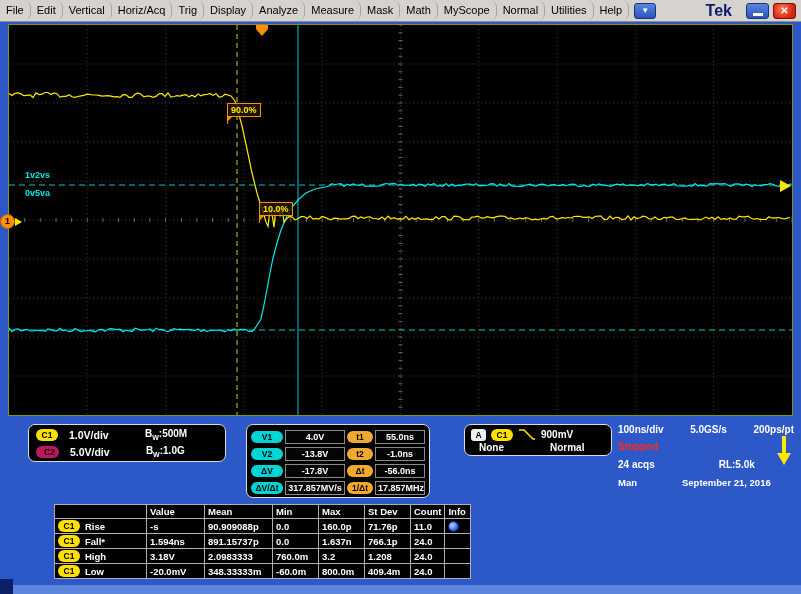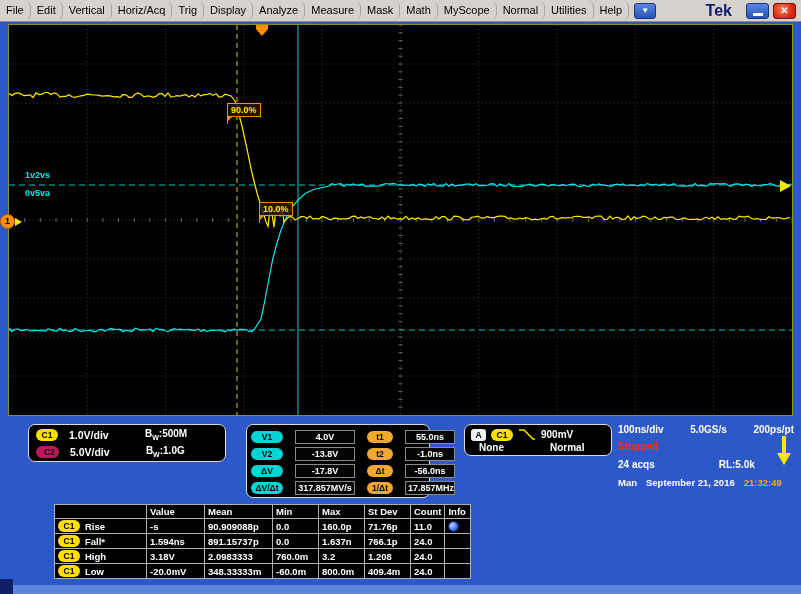--- a/index.html
+++ b/index.html
@@ -49,41 +49,41 @@
   .vbox{display:inline-block;height:14px;border:1px solid #8a8a8a;background:#050505;color:#fff;
         font-size:9px;font-weight:bold;line-height:13px;padding:0 2px;overflow:hidden;flex:none;text-align:center;}
 
   .v-panel{left:28px;top:424px;width:198px;height:38px;padding:1px 0;}
   .vrow{display:flex;align-items:center;height:17px;padding:0 7px;}
   .vrow .scale{color:#fff;font-size:10.5px;font-weight:bold;margin-left:11px;width:62px;}
   .vrow .bw{color:#fff;font-size:10px;font-weight:bold;margin-left:14px;}
   .bw sub{font-size:7px;}
 
   .cur-panel{left:246px;top:424px;width:184px;height:74px;padding:3px 4px;}
-  .crow{display:flex;align-items:center;height:17px;gap:12px;}
+  .crow{display:flex;align-items:center;height:17px;gap:2px;}
   .crow .vbox.vb-v{width:60px;}
   .crow .vbox.vb-t{width:50px;}
 
   .trig-panel{left:464px;top:424px;width:148px;height:32px;padding:2px 6px;}
   .trow1{display:flex;align-items:center;gap:5px;height:15px;}
   .trow1 .lvl{color:#fff;font-size:10px;font-weight:bold;}
   .trow2{display:flex;color:#fff;font-size:10px;font-weight:bold;height:13px;}
   .trow2 .holdoff{margin-left:8px;}
   .trow2 .mode{margin-left:46px;}
   .slope-svg{flex:none;}
 
   .h-readout{position:absolute;left:618px;top:424px;width:176px;height:76px;color:#fff;
              font-size:10px;font-weight:bold;}
   .hline{position:absolute;left:0;right:0;white-space:nowrap;}
   .hline1{top:0;display:flex;justify-content:space-between;}
   .hline2{top:17px;}
   .stopped{color:#ff2a1a;}
   .hline3{top:35px;display:flex;}
   .hline3 .rl{margin-left:64px;}
-  .hline4{top:53px;display:flex;font-size:9.5px;}
+  .hline4{top:53px;display:flex;font-size:9.5px;gap:36px;}
   .hline4 .date{margin-left:9px;}
   .hline4 .time{margin-left:9px;color:#ffa800;}
   .down-arrow{position:absolute;right:2px;top:12px;}
 
   
   .meas{position:absolute;left:54px;top:504px;border-collapse:collapse;background:#000;border:1.5px solid #e8e8e8;}
   .meas th,.meas td{border:1px solid #b0b0b0;color:#fff;font-size:9.5px;font-weight:bold;
                     padding:1px 3px;text-align:left;height:14px;white-space:nowrap;overflow:hidden;}
   .meas th{height:12px;}
   .mlabel{display:flex;align-items:center;gap:5px;}

